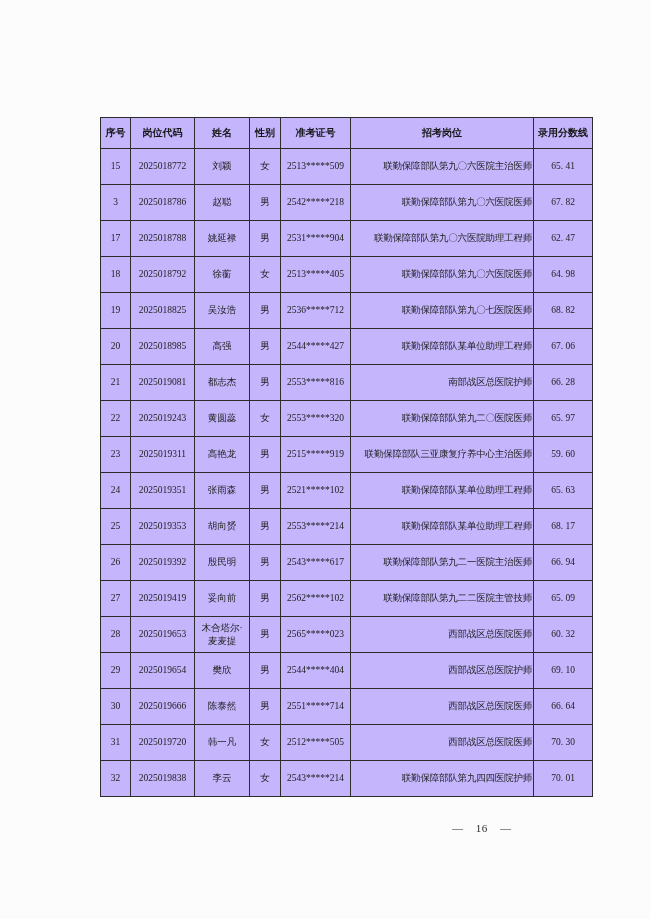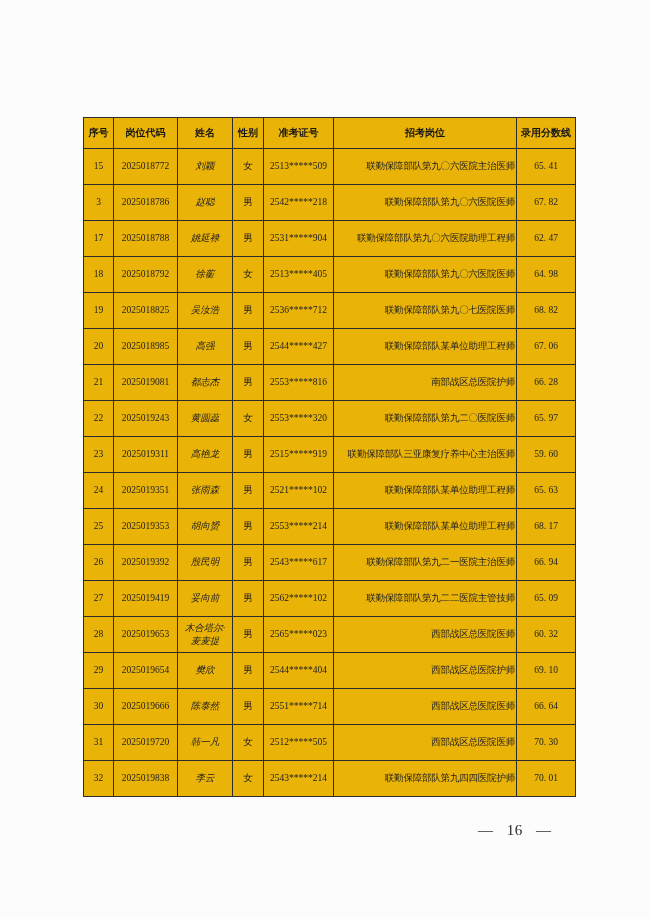--- a/index.html
+++ b/index.html
@@ -10,26 +10,26 @@
     width: 650px;
     height: 919px;
     background: #fcfcfc;
     position: relative;
     font-family: "Liberation Serif", "DejaVu Serif", serif;
     color: #1e1e1e;
     overflow: hidden;
   }
   .doc-table {
     position: absolute;
-    left: 83px;
+    left: 100px;
     top: 117px;
     width: 492px;
     border-collapse: collapse;
     table-layout: fixed;
-    background: #eab308;
+    background: #c4b5fd;
   }
   .doc-table th, .doc-table td {
     border: 1px solid #2c2c2c;
     text-align: center;
     vertical-align: middle;
     padding: 1px 2px;
     font-size: 9.5px;
     line-height: 1.35;
     color: #222;
     overflow: hidden;
@@ -46,34 +46,33 @@
   .doc-table td.pos {
     text-align: right;
     padding-left: 3px;
     padding-right: 1px;
     white-space: nowrap;
     letter-spacing: -0.2px;
   }
   .doc-table td.name {
     padding-left: 4px;
     padding-right: 4px;
-    font-style: italic;
   }
   col.c-no     { width: 30px; }
   col.c-code   { width: 64px; }
   col.c-name   { width: 55px; }
   col.c-gender { width: 31px; }
   col.c-ticket { width: 70px; }
   col.c-pos    { width: 183px; }
   col.c-score  { width: 59px; }
   .page-number {
     position: absolute;
-    left: 478px;
+    left: 452px;
     top: 822px;
-    font-size: 15px;
+    font-size: 11px;
     color: #2a2a2a;
     word-spacing: 9px;
     letter-spacing: 0.5px;
     white-space: nowrap;
   }
 </style>
 </head>
 <body>
 
 <table class="doc-table">

